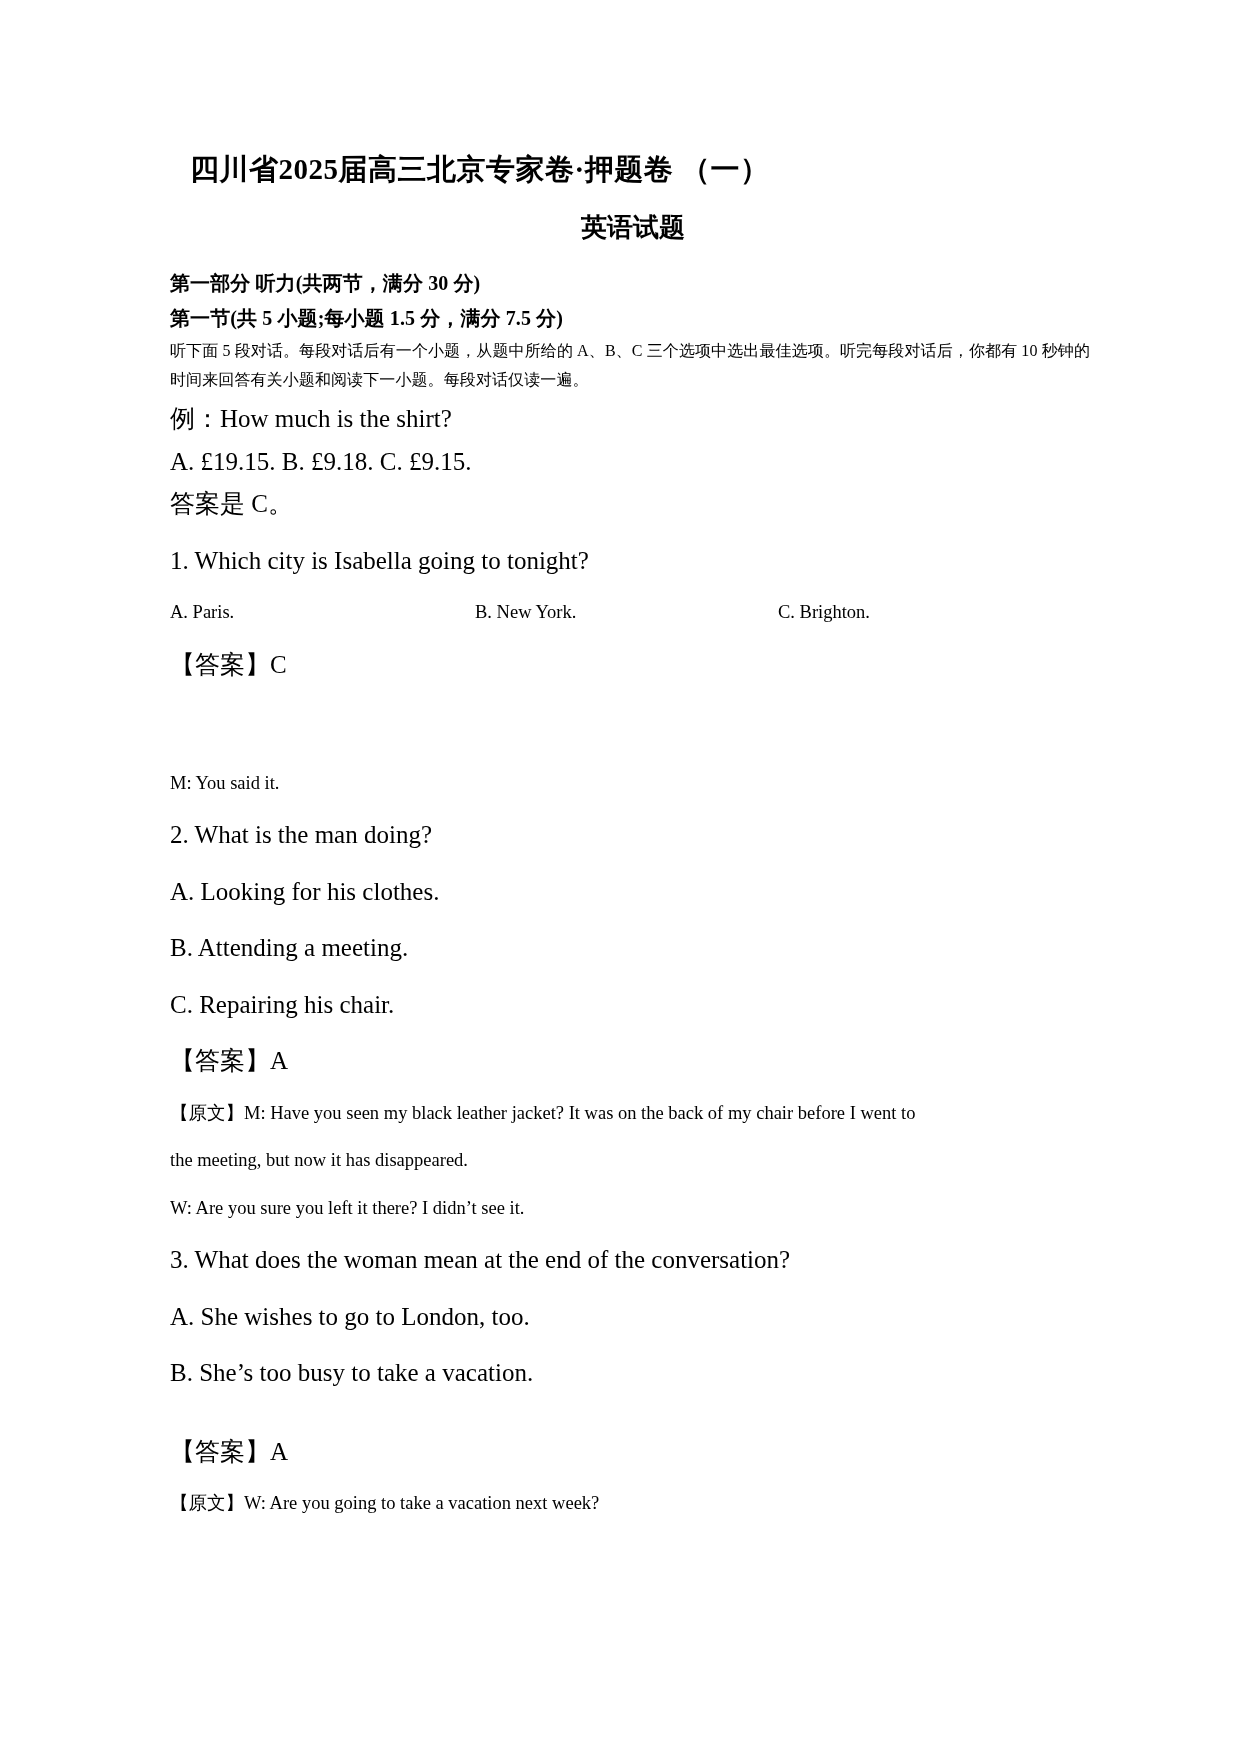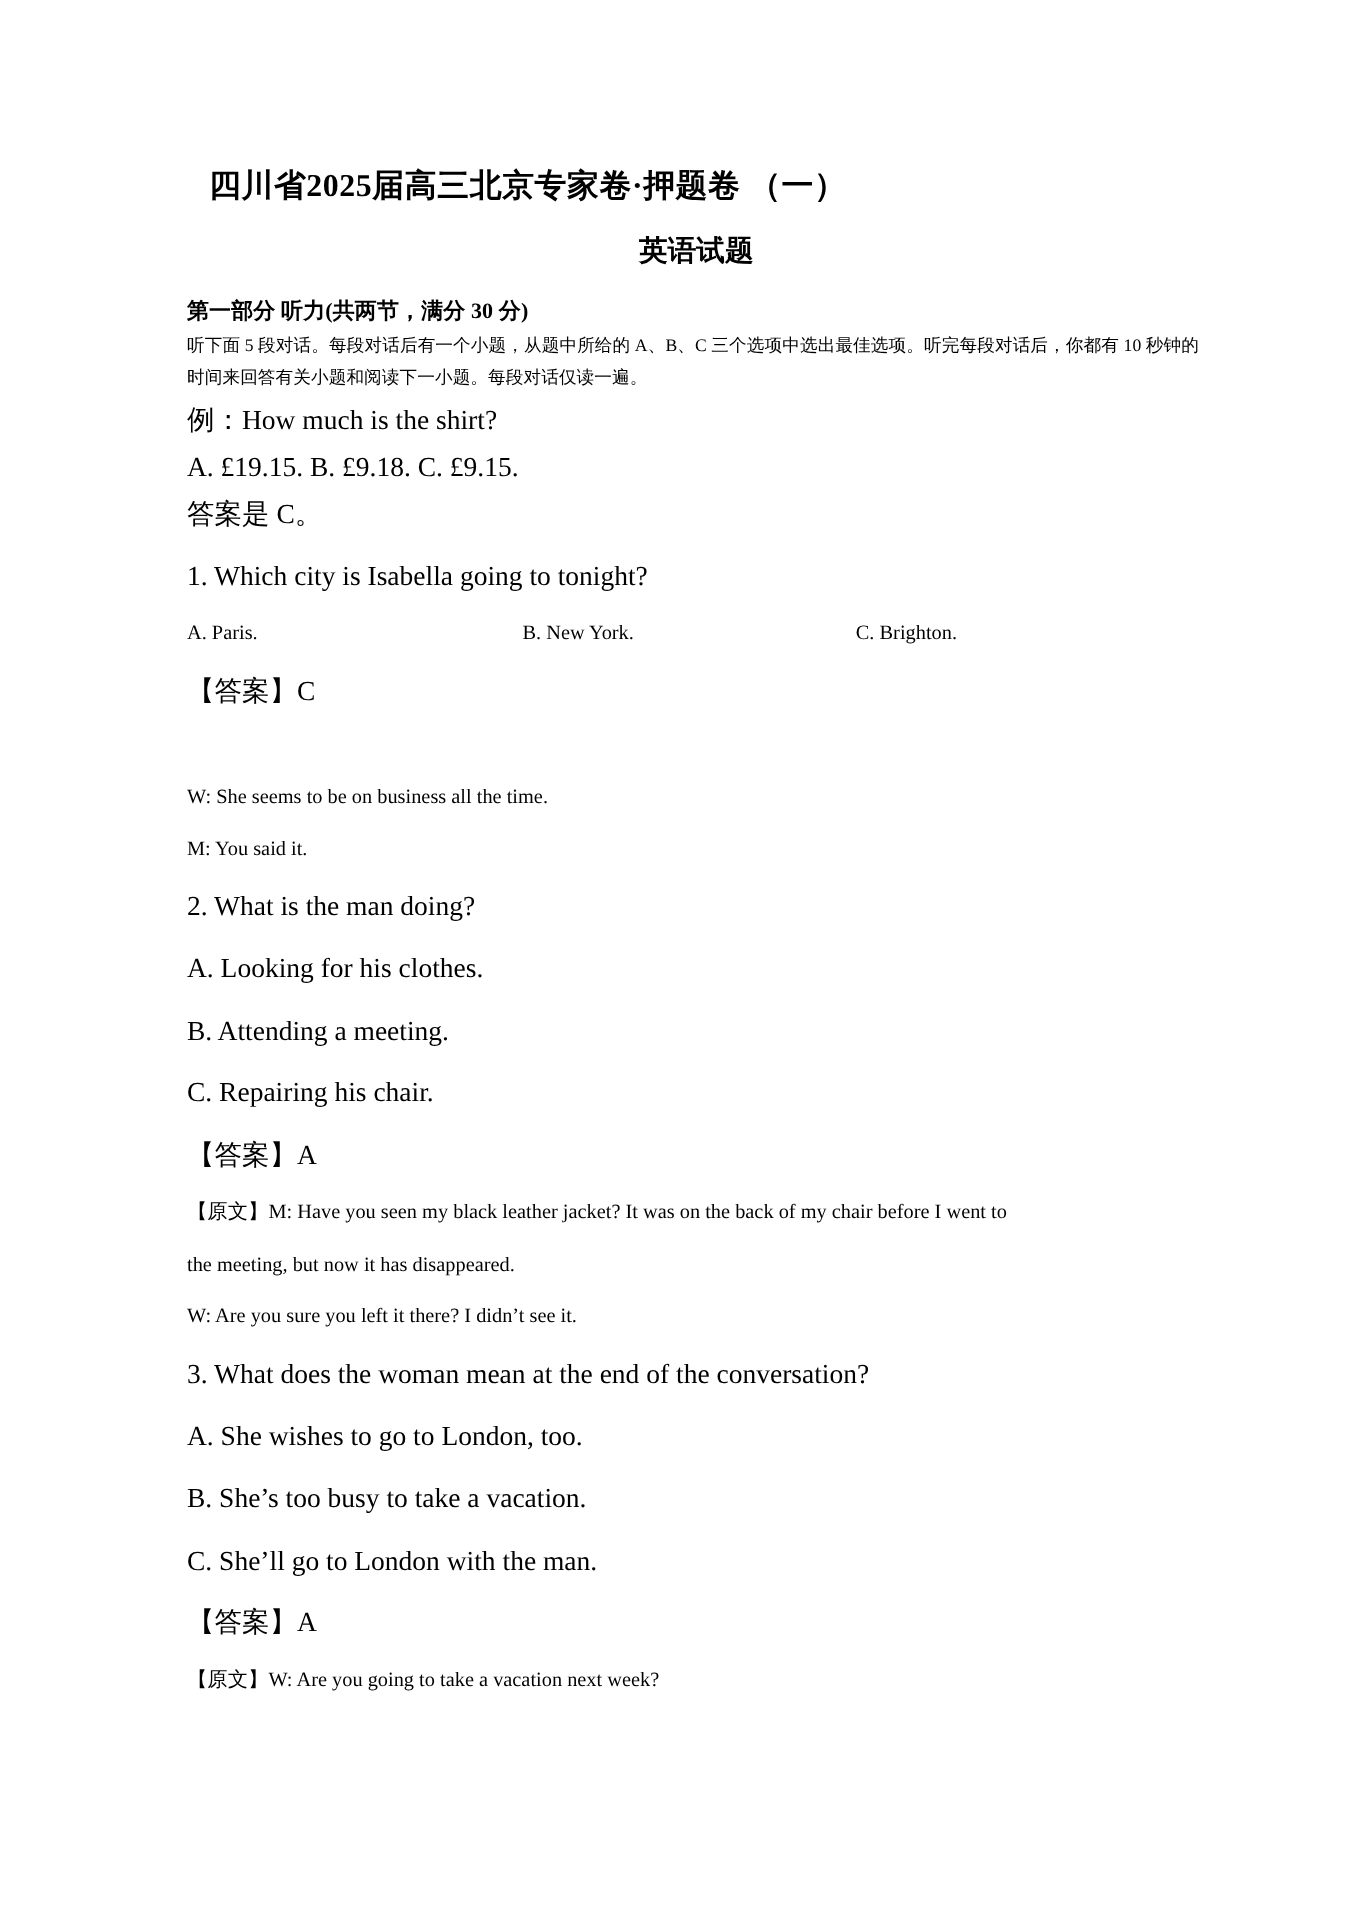--- a/index.html
+++ b/index.html
@@ -84,20 +84,21 @@
 </style>
 </head>
 <body>
 
 <div class="page">
 
   <div class="doc-title">四川省2025届高三北京专家卷·押题卷 （一）</div>
   <div class="doc-subtitle">英语试题</div>
 
   <div class="bold-line">第一部分 听力(共两节，满分 30 分)</div>
+  <div class="bold-line">第一节(共 5 小题;每小题 1.5 分，满分 7.5 分)</div>
   <div class="bold-block">听下面 5 段对话。每段对话后有一个小题，从题中所给的 A、B、C 三个选项中选出最佳选项。听完每段对话后，你都有 10 秒钟的时间来回答有关小题和阅读下一小题。每段对话仅读一遍。</div>
 
   <div class="gap-xs"></div>
   <div class="plain-line">例：How much is the shirt?</div>
   <div class="gap-xs"></div>
   <div class="plain-line">A. £19.15.   B. £9.18.   C. £9.15.</div>
   <div class="gap-xs"></div>
   <div class="plain-line">答案是 C。</div>
 
   <div class="gap-sm"></div>
@@ -106,21 +107,20 @@
   <div class="opt-row">
     <span class="col-a">A. Paris.</span>
     <span class="col-b">B. New York.</span>
     <span class="col-c">C. Brighton.</span>
   </div>
   <div class="gap-sm"></div>
   <div class="plain-line">【答案】C</div>
   <div class="gap-sm"></div>
   <div class="gap-sm"></div>
   <div class="gap-sm"></div>
-  <div class="wide-line">W: She seems to be on business all the time.</div>
   <div class="gap-sm"></div>
   <div class="wide-line">M: You said it.</div>
 
   <div class="gap-sm"></div>
   <div class="plain-line">2. What is the man doing?</div>
   <div class="gap-sm"></div>
   <div class="plain-line">A. Looking for his clothes.</div>
   <div class="gap-sm"></div>
   <div class="plain-line">B. Attending a meeting.</div>
   <div class="gap-sm"></div>
@@ -134,19 +134,18 @@
   <div class="gap-sm"></div>
   <div class="wide-line">W: Are you sure you left it there? I didn’t see it.</div>
 
   <div class="gap-sm"></div>
   <div class="plain-line">3. What does the woman mean at the end of the conversation?</div>
   <div class="gap-sm"></div>
   <div class="plain-line">A. She wishes to go to London, too.</div>
   <div class="gap-sm"></div>
   <div class="plain-line">B. She’s too busy to take a vacation.</div>
   <div class="gap-sm"></div>
-  <div class="plain-line">C. She’ll go to London with the man.</div>
   <div class="gap-sm"></div>
   <div class="plain-line">【答案】A</div>
   <div class="gap-sm"></div>
   <div class="wide-line">【原文】W: Are you going to take a vacation next week?</div>
 
 </div>
 
 </body></html>

